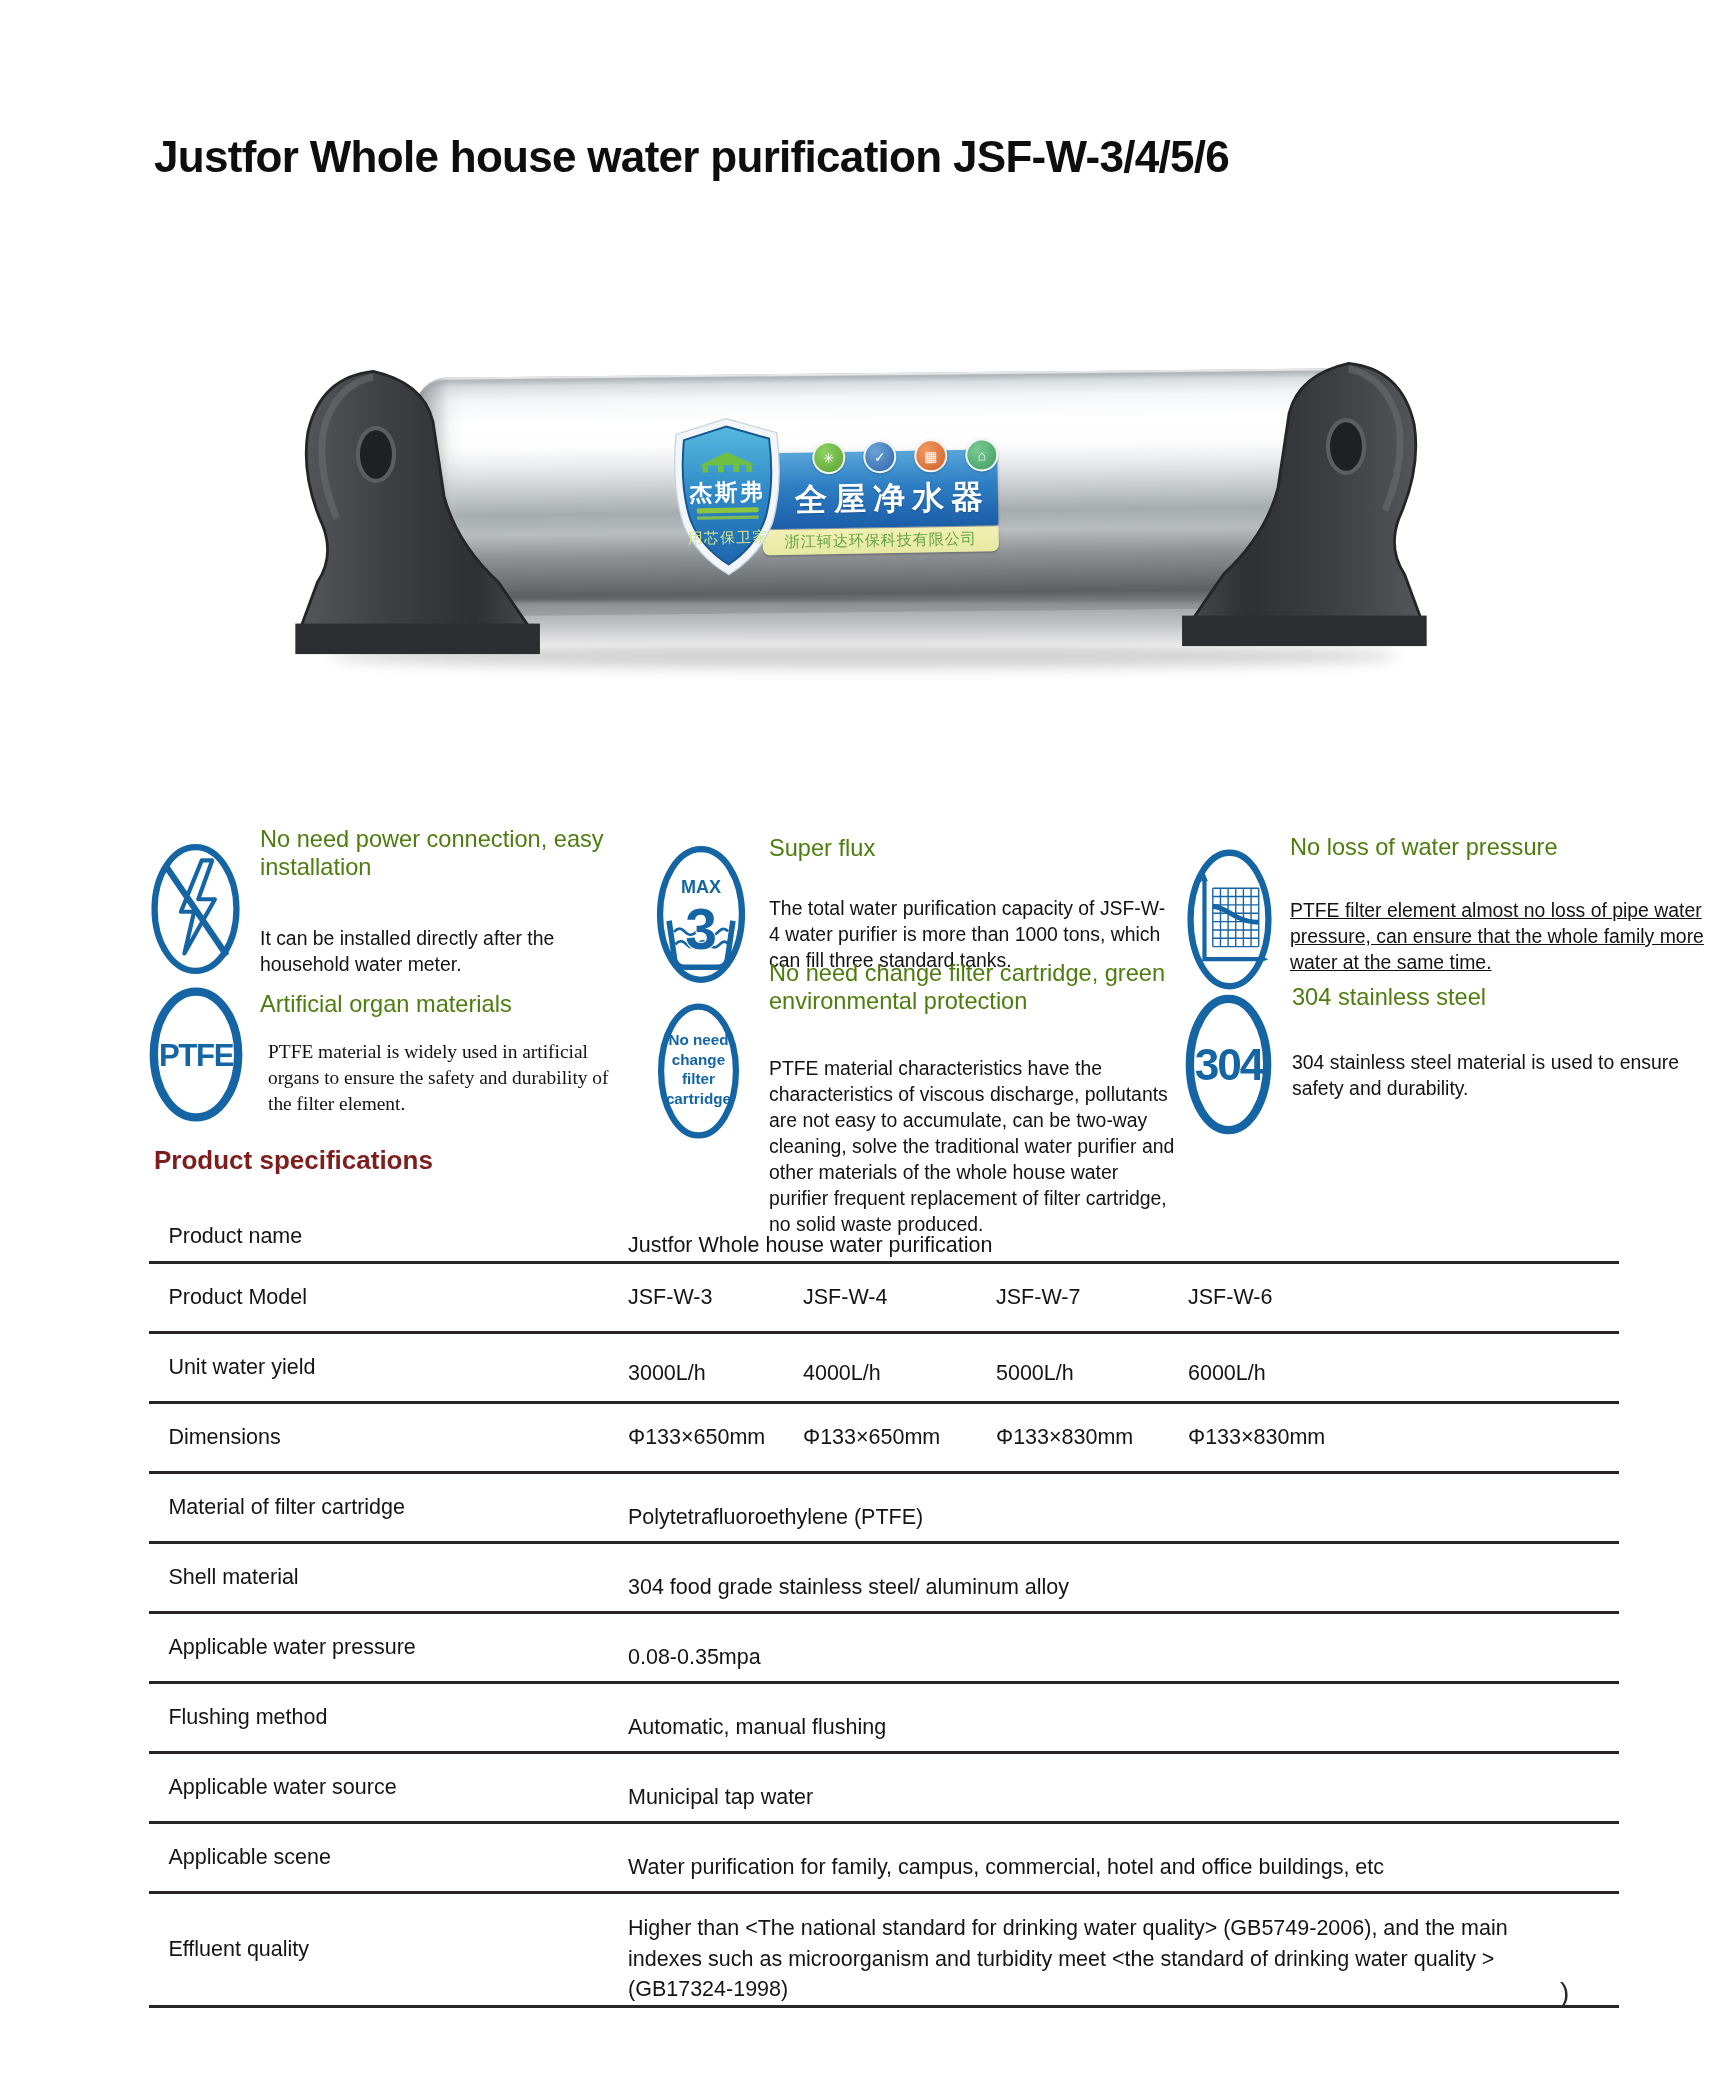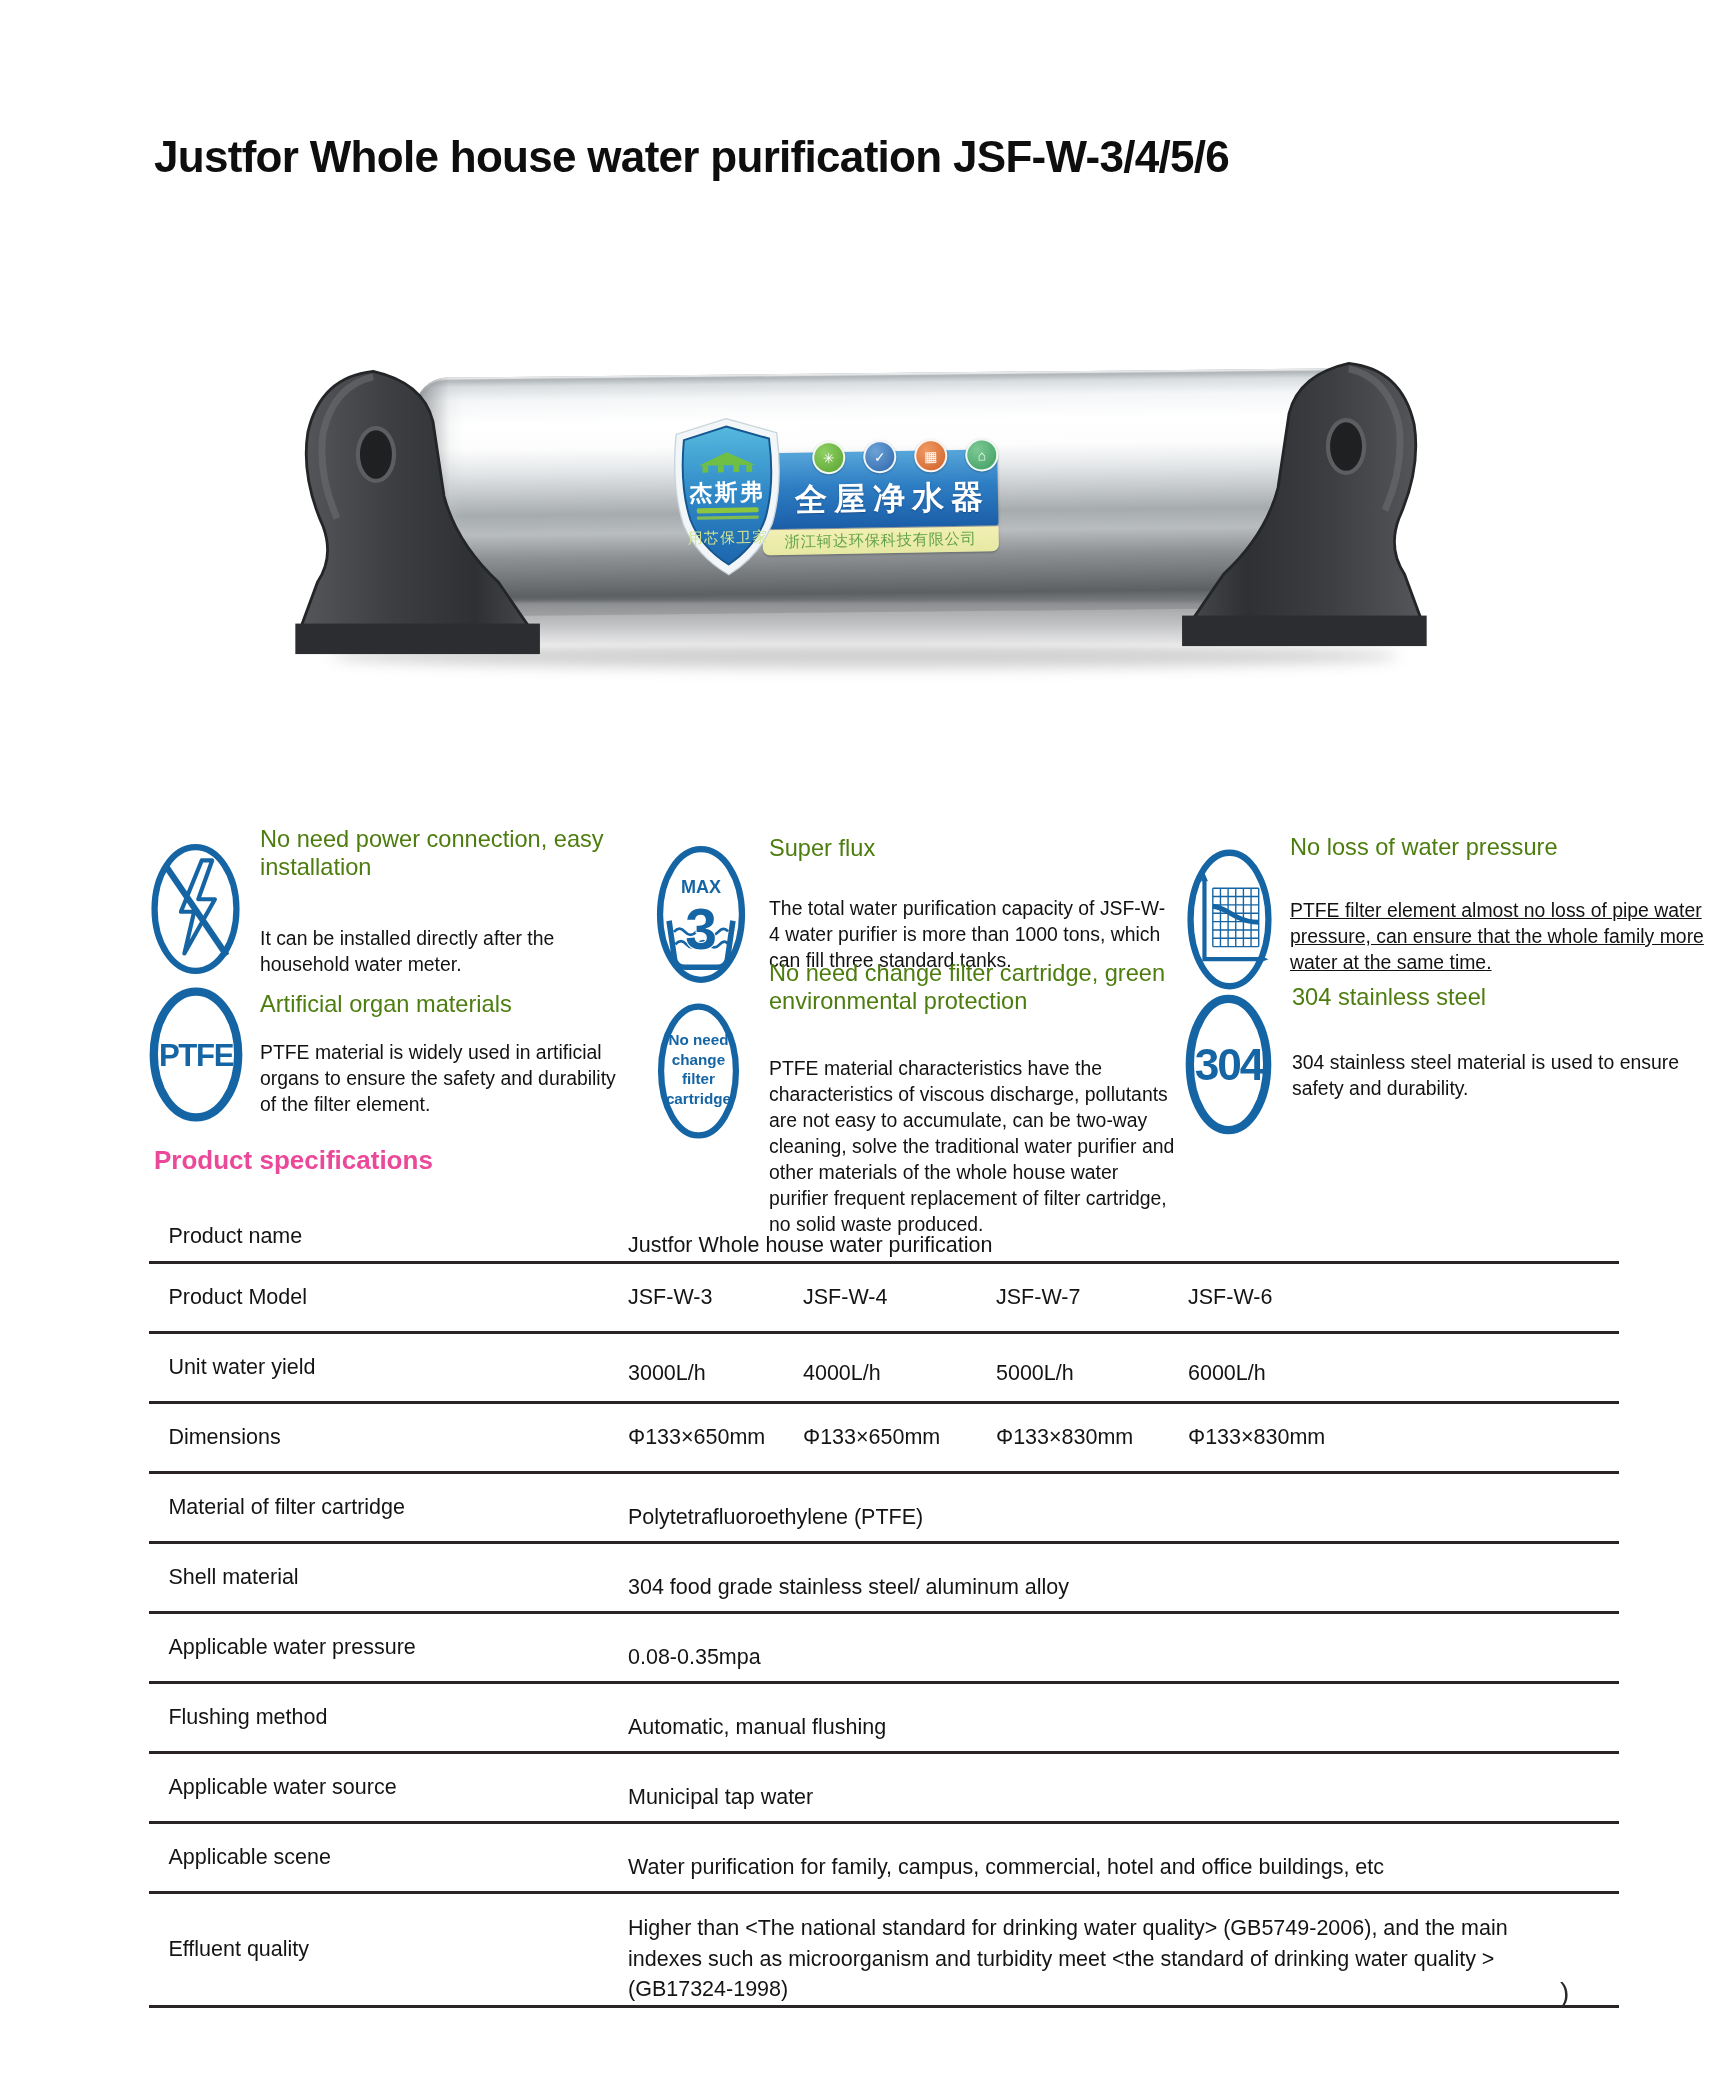--- a/index.html
+++ b/index.html
@@ -77,30 +77,30 @@
   #f1-title{left:260px;top:826px;width:361px;}
   #f1-body{left:260px;top:925px;width:351px;}
   #f2-icon{left:655px;top:843px;width:92px;height:143px;}
   #f2-title{left:769px;top:835px;width:361px;}
   #f2-body{left:769px;top:895px;width:399px;}
   #f3-icon{left:1185px;top:845px;width:89px;height:149px;}
   #f3-title{left:1290px;top:834px;width:403px;}
   #f3-body{left:1290px;top:897px;width:416px;text-decoration:underline;}
   #f4-icon{left:148px;top:986px;width:96px;height:137px;}
   #f4-title{left:260px;top:991px;width:375px;}
-  #f4-body{left:260px;top:1039px;width:368px;}
+  #f4-body{left:268px;top:1039px;width:368px;font-family:Liberation Serif, serif;}
   #f5-icon{left:656px;top:1001px;width:85px;height:140px;}
   #f5-title{left:769px;top:960px;width:399px;}
   #f5-body{left:769px;top:1055px;width:406px;}
   #f6-icon{left:1185px;top:993px;width:87px;height:143px;}
   #f6-title{left:1292px;top:984px;width:389px;}
   #f6-body{left:1292px;top:1049px;width:389px;}
   
   #specs-heading{
-    position:absolute;left:154px;top:1145px;font-size:26px;font-weight:bold;color:#ec4899;
+    position:absolute;left:154px;top:1145px;font-size:26px;font-weight:bold;color:#7f1d1d;
   }
   #spec-table{
     position:absolute;left:149px;top:1211px;width:1470px;
     border-bottom:3.5px solid #2b2424;font-size:21.5px;color:#141414;
   }
   .spec-row{display:flex;align-items:center;min-height:67px;}
   .spec-row:first-child{min-height:50px;}
   .spec-row + .spec-row{border-top:3.5px solid #2b2424;}
   .spec-label{width:479px;padding-left:19.4px;box-sizing:border-box;flex-shrink:0;}
   .spec-value{flex:1;padding-right:5.6px;margin-top:19px;}

